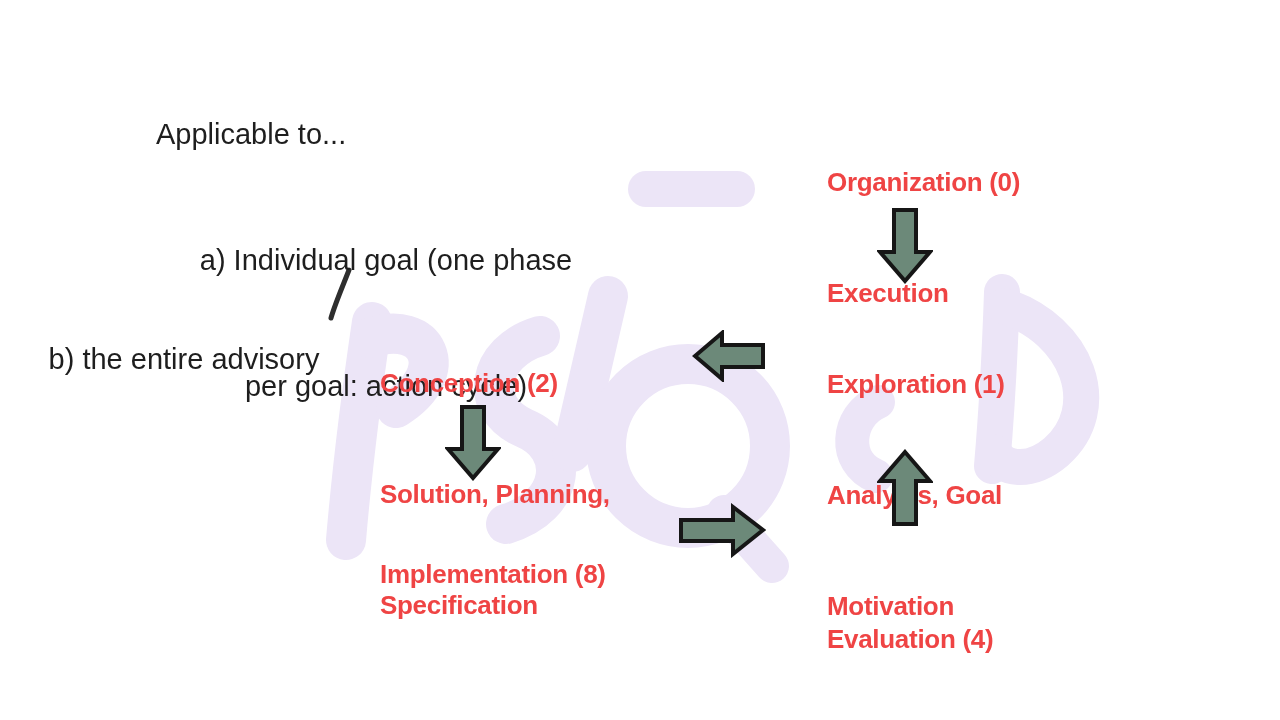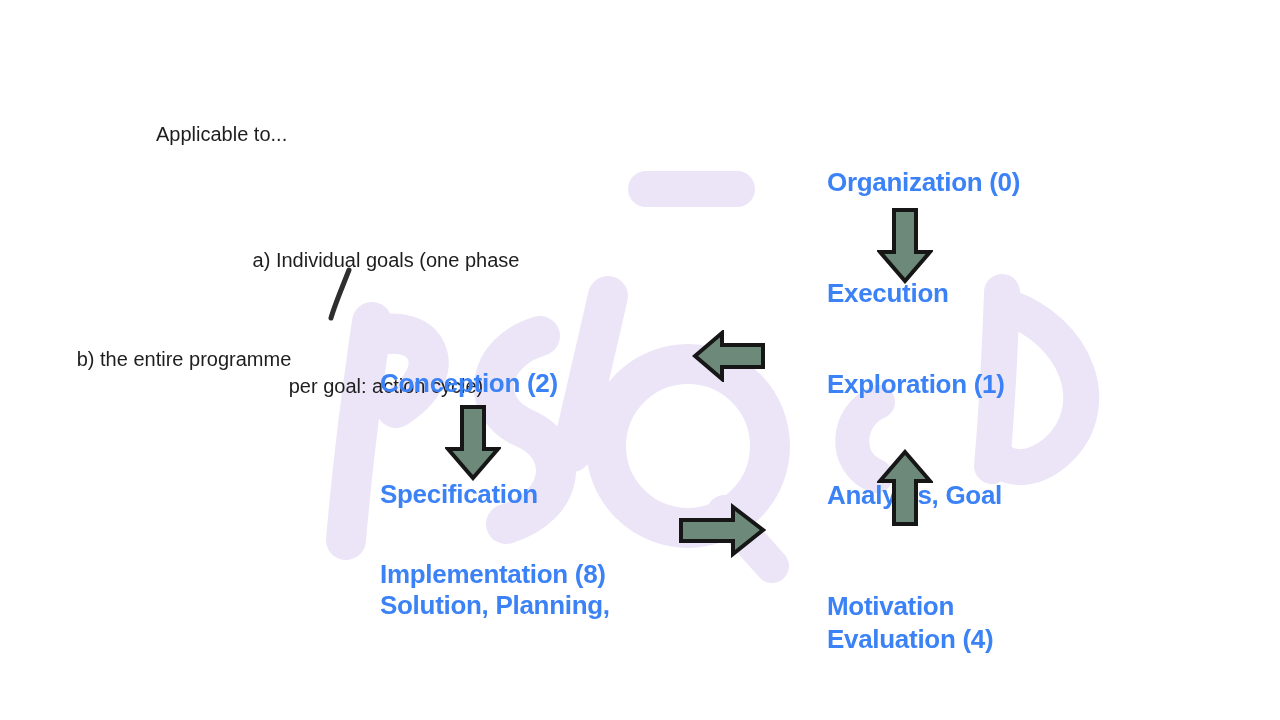--- a/index.html
+++ b/index.html
@@ -4,27 +4,27 @@
 <style>
   html,body { margin:0; padding:0; background:#ffffff; }
   .canvas {
     position:relative; width:1280px; height:720px;
     background:#ffffff; overflow:hidden;
     font-family:"Liberation Sans", sans-serif;
     color:#1d1d1d;
   }
   .layer { position:absolute; left:0; top:0; }
   .note {
-    position:absolute; font-size:20px; line-height:42px;
+    position:absolute; font-size:29px; line-height:42px;
     color:#1e1e1e; white-space:pre;
   }
   .note.centered { text-align:center; }
   .phase {
     position:absolute; font-size:26px; line-height:37px;
-    font-weight:bold; letter-spacing:-0.3px; color:#3b82f6;
+    font-weight:bold; letter-spacing:-0.3px; color:#ef4444;
     white-space:pre;
   }
   .arrow { position:absolute; }
   .block-arrow { stroke-width:4; stroke-linejoin:miter; }
   .wm { fill:none; stroke-linecap:round; }
 </style>
 </head>
 <body>
 
 <div class="canvas">
@@ -41,43 +41,43 @@
       <path d="M878 402 C846 416 842 462 876 476" stroke-width="34"></path>
       <path d="M1002 292 C1000 350 996 420 992 466" stroke-width="36"></path>
       <path d="M1004 306 C1078 330 1106 408 1056 452 C1030 474 1002 470 994 452" stroke-width="36"></path>
     </g>
     <path d="M349 270 C342 288 335 304 331 318" fill="none" stroke="#2e2e2e" stroke-width="5" stroke-linecap="round"></path>
   </svg>
 
   <div class="note" style="left:156px; top:113px;">Applicable to...</div>
 
   <div class="note centered" style="left:166px; top:155px; width:440px;">
-    <div>a) Individual goals (one phase</div>
+    <div>a) Individual goal (one phase</div>
     <div>per goal: action cycle)</div>
   </div>
 
   <div class="note centered" style="left:14px; top:254px; width:340px;">
-    <div>b) the entire programme</div>
+    <div>b) the entire advisory</div>
   </div>
 
   <div class="phase" style="left:827px; top:90px;">
     <div>Organization (0)</div>
     <div>Execution</div>
   </div>
 
   <div class="phase" style="left:827px; top:292px;">
     <div>Exploration (1)</div>
     <div>Analysis, Goal</div>
     <div>Motivation</div>
   </div>
 
   <div class="phase" style="left:380px; top:291px;">
     <div>Conception (2)</div>
+    <div>Solution, Planning,</div>
     <div>Specification</div>
-    <div>Solution, Planning,</div>
   </div>
 
   <div class="phase" style="left:380px; top:482px;">
     <div>Implementation (8)</div>
     
   </div>
 
   <div class="phase" style="left:827px; top:547px;">
     <div>Evaluation (4)</div>
     

